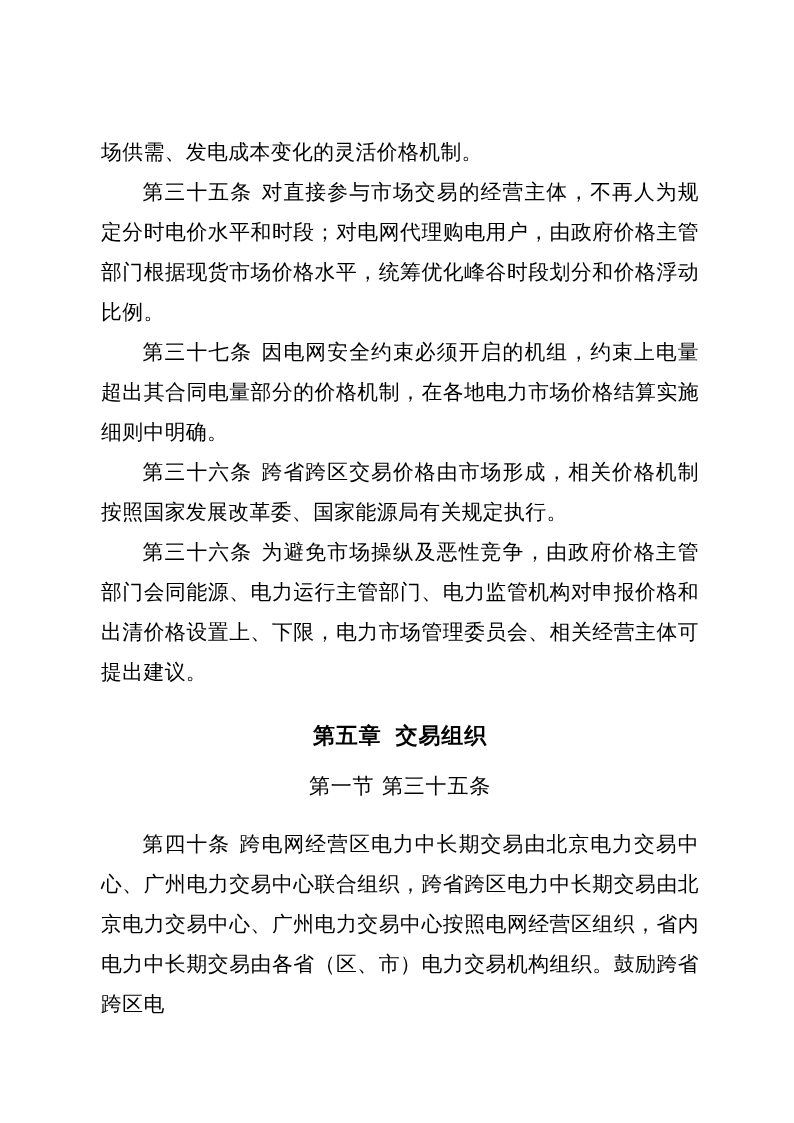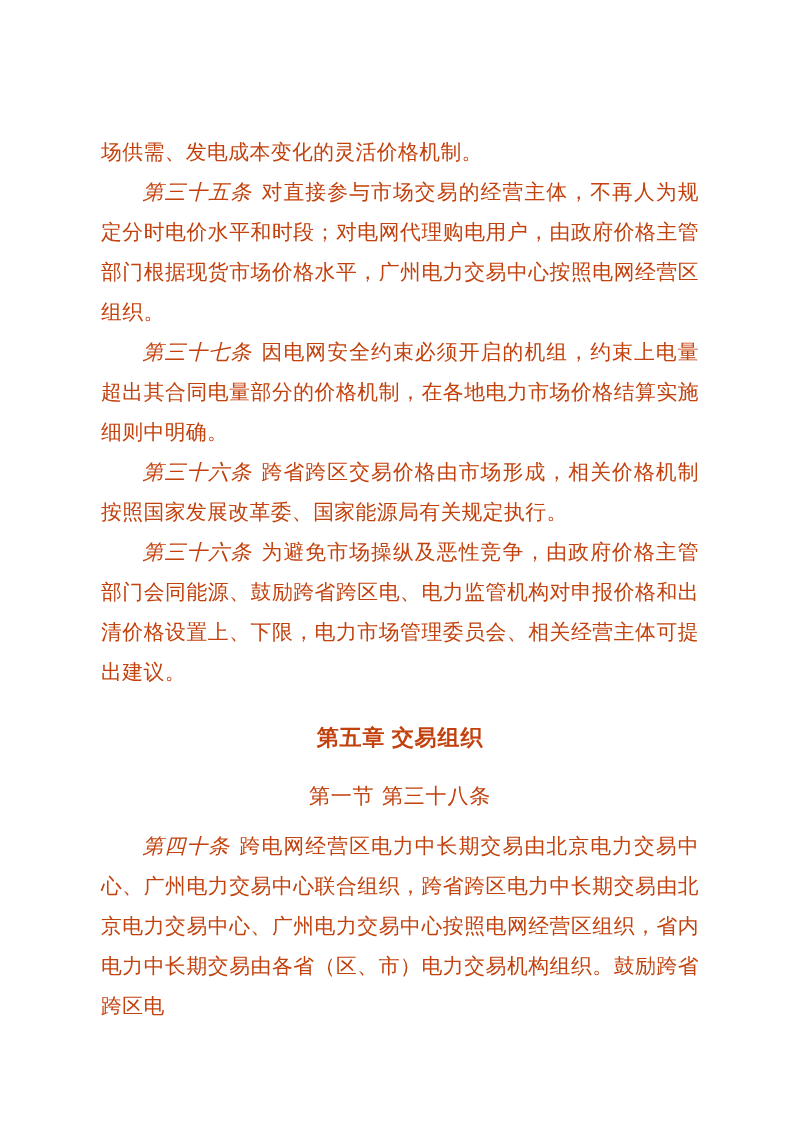--- a/index.html
+++ b/index.html
@@ -9,21 +9,21 @@
     background: #ffffff;
   }
   .doc-page {
     position: relative;
     width: 794px;
     height: 1123px;
     margin: 0 auto;
     background: #ffffff;
     overflow: hidden;
     font-family: "DejaVu Serif", "Liberation Serif", serif;
-    color: #c2410c;
+    color: #000000;
   }
   .doc-body {
     position: absolute;
     left: 101px;
     top: 132px;
     width: 598px;
   }
   .para {
     margin: 0;
     font-size: 20.8px;
@@ -31,55 +31,54 @@
     text-align: justify;
     text-justify: inter-ideograph;
     text-indent: 2em;
     letter-spacing: 0.02em;
   }
   .para.no-indent {
     text-indent: 0;
   }
   .article-label {
     margin-right: 0.45em;
-    font-style: italic;
   }
   .chapter-heading {
-    margin: 26px 0 18px 0;
-    font-family: Liberation Serif, serif;
+    margin: 26px 0 8px 0;
+    font-family: Liberation Mono, monospace;
     font-weight: bold;
     font-size: 22px;
     line-height: 40px;
     text-align: center;
     letter-spacing: 0.04em;
   }
   .section-heading {
     margin: 8px 0 0 0;
     font-family: "DejaVu Serif", "Liberation Serif", serif;
     font-weight: normal;
     font-size: 21px;
     line-height: 40px;
     text-align: center;
     letter-spacing: 0.04em;
   }
   .para-list-after .para:first-child {
-    margin-top: 10px;
+    margin-top: 18px;
   }
 </style>
 </head>
 <body>
 
 <div class="doc-page">
   <section class="doc-body">
     <div class="para-list-before">
         <p class="para no-indent"><span>场供需、发电成本变化的灵活价格机制。</span></p>
-        <p class="para"><span class="article-label">第三十五条</span><span>对直接参与市场交易的经营主体，不再人为规定分时电价水平和时段；对电网代理购电用户，由政府价格主管部门根据现货市场价格水平，广州电力交易中心按照电网经营区组织。</span></p>
+        <p class="para"><span class="article-label">第三十五条</span><span>对直接参与市场交易的经营主体，不再人为规定分时电价水平和时段；对电网代理购电用户，由政府价格主管部门根据现货市场价格水平，统筹优化峰谷时段划分和价格浮动比例。</span></p>
         <p class="para"><span class="article-label">第三十七条</span><span>因电网安全约束必须开启的机组，约束上电量超出其合同电量部分的价格机制，在各地电力市场价格结算实施细则中明确。</span></p>
         <p class="para"><span class="article-label">第三十六条</span><span>跨省跨区交易价格由市场形成，相关价格机制按照国家发展改革委、国家能源局有关规定执行。</span></p>
-        <p class="para"><span class="article-label">第三十六条</span><span>为避免市场操纵及恶性竞争，由政府价格主管部门会同能源、鼓励跨省跨区电、电力监管机构对申报价格和出清价格设置上、下限，电力市场管理委员会、相关经营主体可提出建议。</span></p>
+        <p class="para"><span class="article-label">第三十六条</span><span>为避免市场操纵及恶性竞争，由政府价格主管部门会同能源、电力运行主管部门、电力监管机构对申报价格和出清价格设置上、下限，电力市场管理委员会、相关经营主体可提出建议。</span></p>
       </div>
     <h2 class="chapter-heading">第五章 交易组织</h2>
-    <h3 class="section-heading">第一节 第三十八条</h3>
+    <h3 class="section-heading">第一节 第三十五条</h3>
     <div class="para-list-after">
         <p class="para"><span class="article-label">第四十条</span><span>跨电网经营区电力中长期交易由北京电力交易中心、广州电力交易中心联合组织，跨省跨区电力中长期交易由北京电力交易中心、广州电力交易中心按照电网经营区组织，省内电力中长期交易由各省（区、市）电力交易机构组织。鼓励跨省跨区电</span></p>
       </div>
   </section>
 </div>
 
 </body></html>

